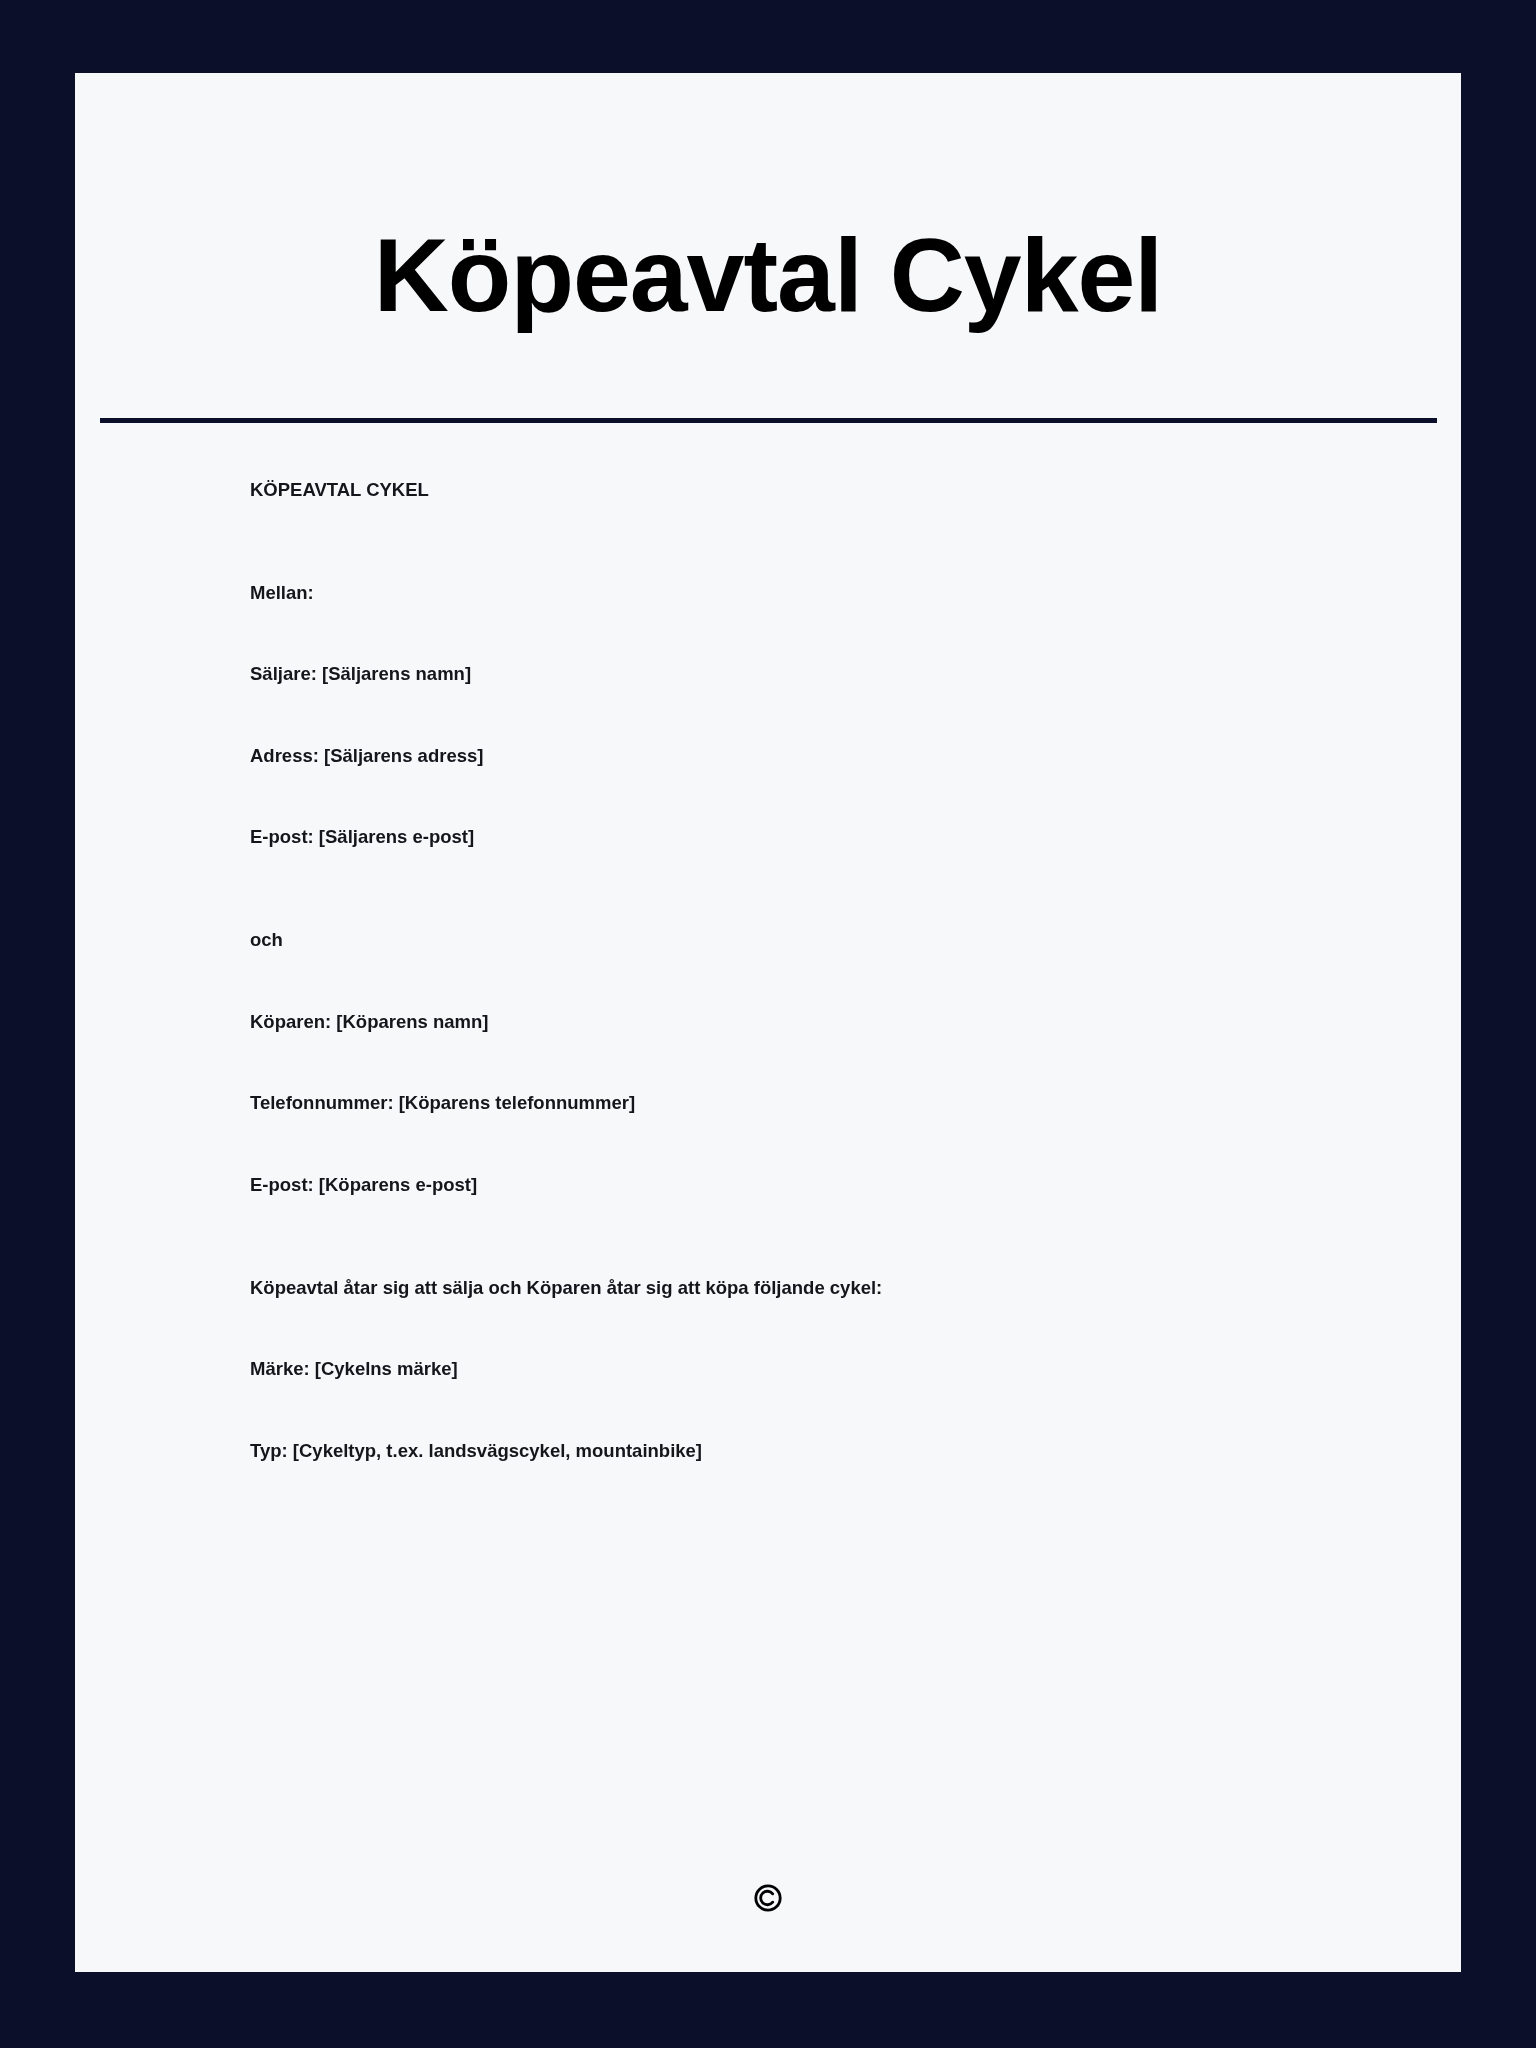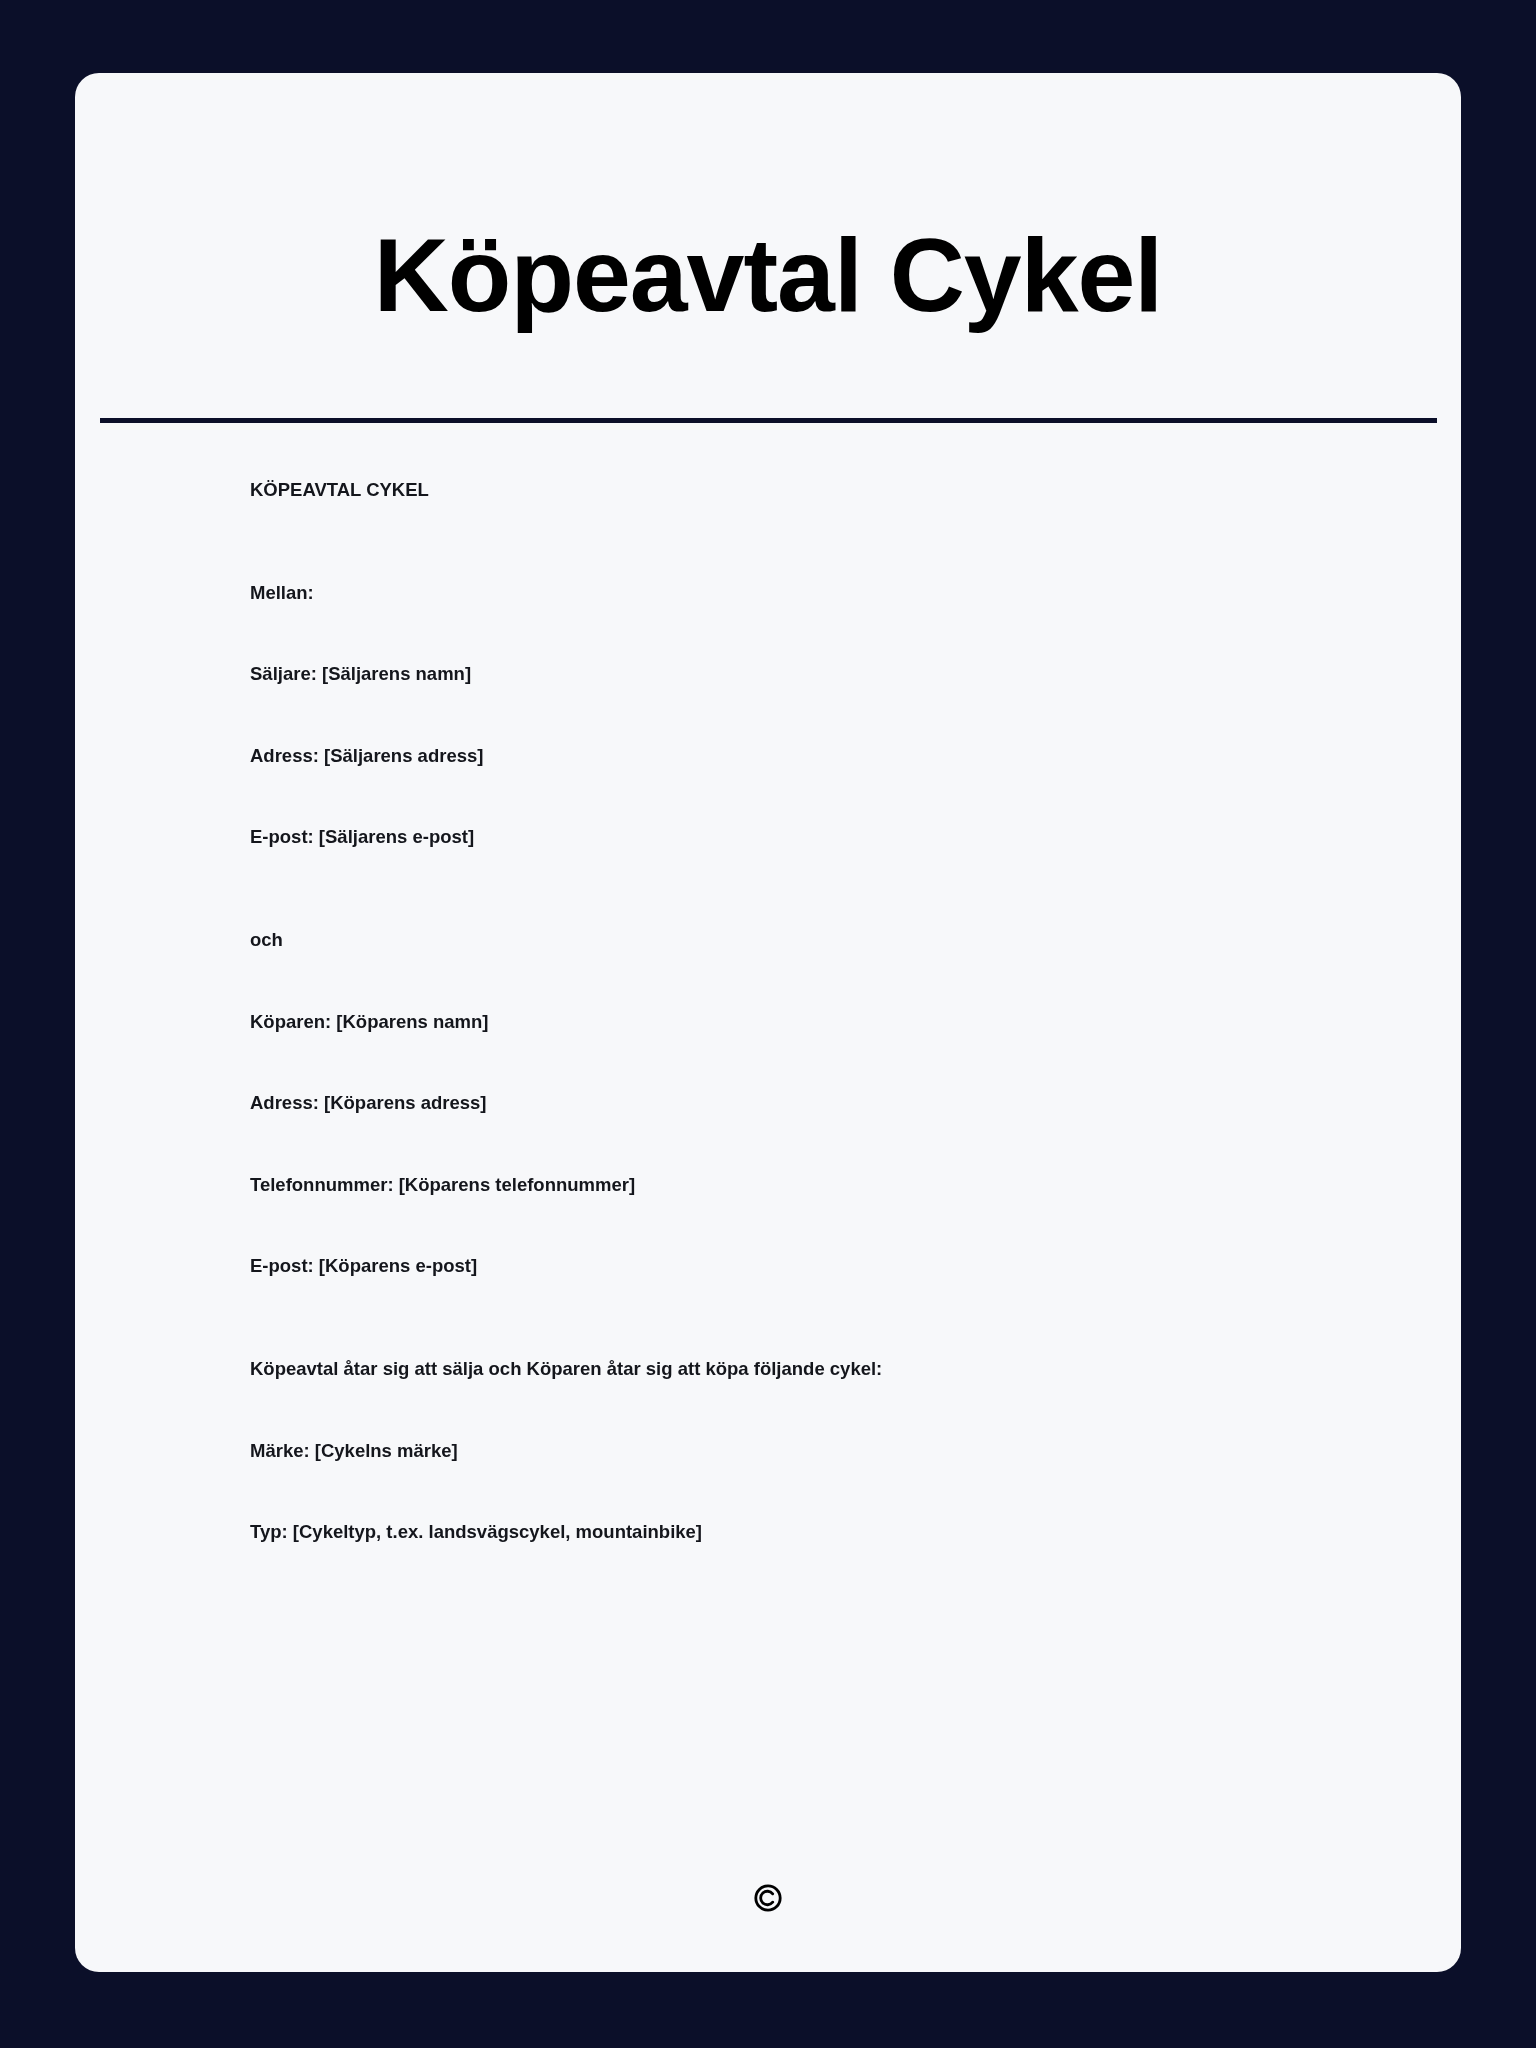--- a/index.html
+++ b/index.html
@@ -15,21 +15,20 @@
   }
 
   .page {
     position: absolute;
     left: 75px;
     top: 73px;
     width: 1386px;
     height: 1899px;
     background: #f7f8fa;
     box-sizing: border-box;
-    border-radius: 24px;
   }
 
   .doc-title {
     position: absolute;
     left: 0;
     top: 148px;
     width: 1386px;
     text-align: center;
     font-size: 104px;
     font-weight: bold;
@@ -103,21 +102,20 @@
 
     <p class="para">Adress: [Säljarens adress]</p>
 
 
     <p class="para gap-lg">E-post: [Säljarens e-post]</p>
 
     <p class="para">och</p>
 
     <p class="para">Köparen: [Köparens namn]</p>
 
-    <p class="para">Adress: [Köparens adress]</p>
 
     <p class="para">Telefonnummer: [Köparens telefonnummer]</p>
 
     <p class="para gap-lg">E-post: [Köparens e-post]</p>
 
 
     <p class="para">Köpeavtal åtar sig att sälja och Köparen åtar sig att köpa följande cykel:</p>
 
     <p class="para">Märke: [Cykelns märke]</p>
 

